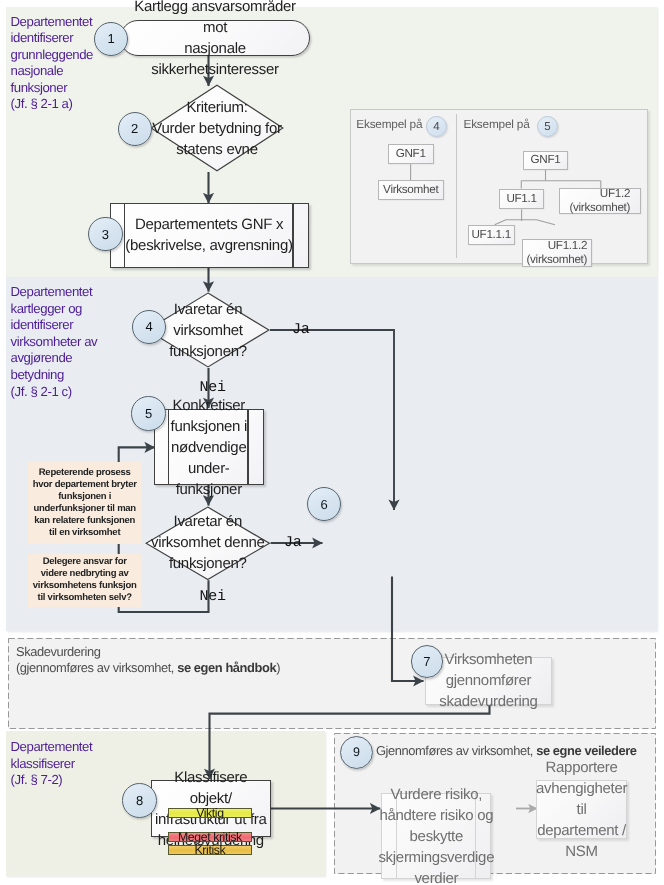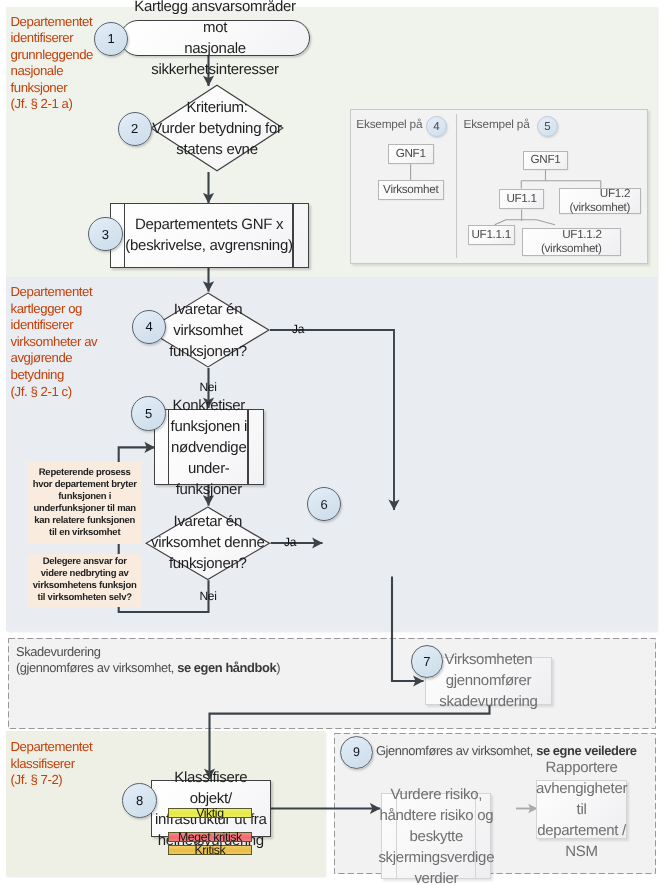--- a/index.html
+++ b/index.html
@@ -6,21 +6,21 @@
   html,body{margin:0;padding:0;background:#ffffff;}
   body{width:664px;height:885px;position:relative;overflow:hidden;
        font-family:"Liberation Sans",sans-serif;color:#262626;
        -webkit-font-smoothing:antialiased;text-rendering:geometricPrecision;}
   #stage{position:absolute;left:0;top:0;width:664px;height:885px;}
 
   .band{position:absolute;box-sizing:border-box;}
   .band.shadow{box-shadow:1px 1px 2px rgba(0,0,0,.10);}
 
   .lane-label{position:absolute;font-size:13.2px;line-height:16.6px;
-              color:#c2410c;white-space:pre-line;letter-spacing:-0.42px;}
+              color:#4c1d95;white-space:pre-line;letter-spacing:-0.42px;}
 
   svg.layer{position:absolute;left:0;top:0;width:664px;height:885px;overflow:visible;pointer-events:none;z-index:2;}
 
   .node{position:absolute;z-index:3;box-sizing:border-box;display:flex;align-items:center;
         justify-content:center;text-align:center;font-size:15px;line-height:21px;
         letter-spacing:-0.3px;white-space:pre-line;color:#1f1f1f;}
 
   .proc{background:linear-gradient(135deg,#ffffff 0%,#fbfbfc 45%,#f2f2f5 100%);
         border:1.2px solid #404040;box-shadow:1.5px 1.5px 2px rgba(0,0,0,.18);}
   .proc-muted{background:linear-gradient(135deg,#fdfdfd 0%,#f7f7f8 50%,#eeeef1 100%);
@@ -54,21 +54,21 @@
 
   .dashbox{position:absolute;box-sizing:border-box;background:#f2f2f2;}
   svg.dashlayer{position:absolute;left:0;top:0;width:664px;height:885px;overflow:visible;pointer-events:none;z-index:1;}
   .dash-title{position:absolute;font-size:12.9px;line-height:15.8px;color:#4f4f4f;letter-spacing:-0.42px;white-space:nowrap;}
   .dash-title b{font-weight:bold;color:#3a3a3a;}
 
   .cbar{position:absolute;box-sizing:border-box;border:1px solid #585830;
         display:flex;align-items:center;justify-content:center;line-height:10.4px;
         font-size:12.3px;letter-spacing:-0.4px;color:#141414;z-index:5;}
 
-  .edge-lbl{position:absolute;font-size:12px;letter-spacing:-0.3px;line-height:11px;color:#111;background:transparent;z-index:5;}
+  .edge-lbl{position:absolute;font-size:15px;letter-spacing:-0.3px;line-height:11px;color:#111;background:transparent;z-index:5;font-family:Liberation Mono, monospace;}
 </style>
 </head>
 <body>
 
 <div id="stage">
 
   <div class="band shadow" style="left:6px;top:7px;width:651px;height:270px;background:#f0f2ec;"></div>
   <div class="band shadow" style="left:6px;top:277px;width:651px;height:354px;background:#e9edf2;"></div>
   <div class="band shadow" style="left:6px;top:731px;width:318.5px;height:145.3px;background:#eeefe5;"></div>
 
@@ -168,21 +168,21 @@
   <div style="position:absolute;left:456px;top:114px;width:1px;height:144px;background:#c7c7c7;z-index:3;"></div>
 
   <div class="minibox" style="left:387.6px;top:144.4px;width:46.1px;height:19.8px;">GNF1</div>
   <div class="minibox" style="left:377.6px;top:180.3px;width:66.3px;height:19.4px;">Virksomhet</div>
 
   <div class="minibox" style="left:522.8px;top:150.5px;width:45.5px;height:19.6px;">GNF1</div>
   <div class="minibox" style="left:498.6px;top:188.6px;width:45.9px;height:20.9px;">UF1.1</div>
   <div class="minibox" style="left:558.6px;top:188.2px;width:82.4px;height:26.1px;">UF1.2
 (virksomhet)</div>
   <div class="minibox" style="left:467.6px;top:225.1px;width:47.2px;height:19.7px;">UF1.1.1</div>
-  <div class="minibox" style="left:521.8px;top:228px;width:99px;height:27.5px;">UF1.1.2
+  <div class="minibox" style="left:521.8px;top:239px;width:70px;height:27.5px;">UF1.1.2
 (virksomhet)</div>
 
   <div class="node proc term" style="left:120px;top:20px;width:190px;height:36px;">Kartlegg ansvarsområder mot
 nasjonale sikkerhetsinteresser</div>
   <div class="badge" style="left:94px;top:21.5px;width:32px;height:32px;">
       <span>1</span>
     </div>
 
   <div class="node" style="left:150px;top:84px;width:134px;height:88px;">
     <svg width="134" height="88" viewBox="0 0 134 88" style="position:absolute;left:0;top:0;">

